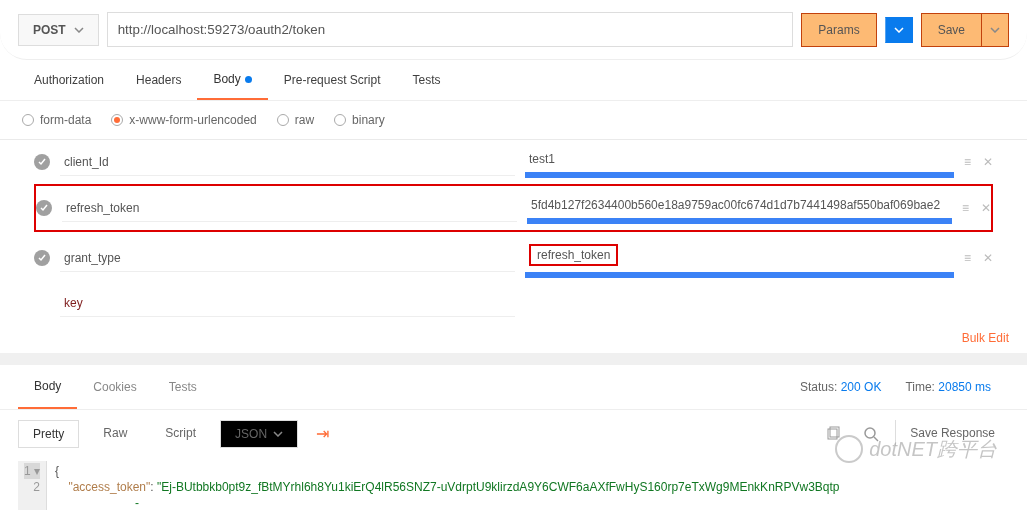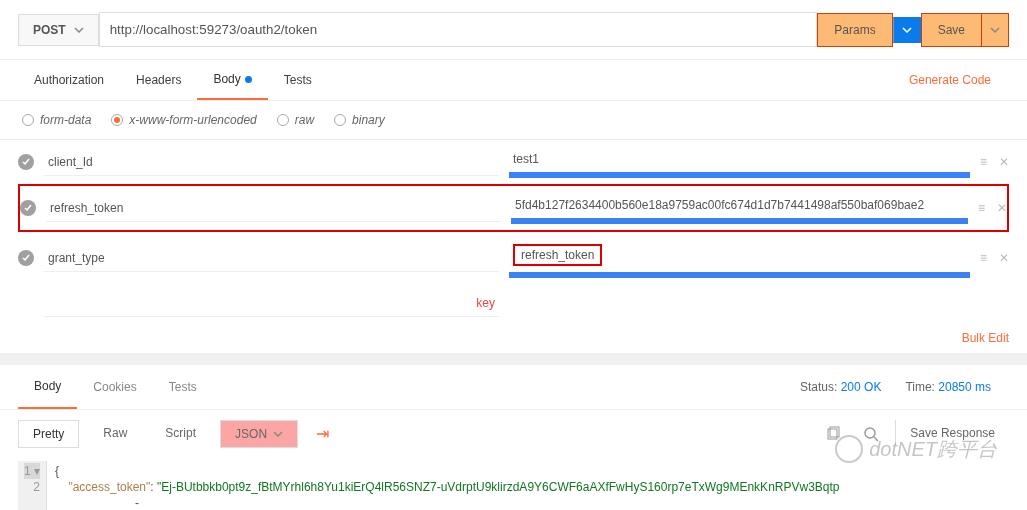--- a/index.html
+++ b/index.html
@@ -1,63 +1,63 @@
 <!DOCTYPE html>
 <html><head>
 <meta charset="utf-8">
 <style>
 * { margin: 0; padding: 0; box-sizing: border-box; font-family: Arial, sans-serif; }
 body { background: #fff; font-size: 12px; color: #666; width: 1027px; }
 
-.top-bar { display: flex; padding: 12px 18px; align-items: center; border-bottom: 1px solid #eee; }
+.top-bar { display: flex; padding: 12px 18px; gap: 8px; align-items: center; border-bottom: 1px solid #eee; border-radius: 27px; }
 .method-select { display: flex; align-items: center; border: 1px solid #ddd; padding: 8px 14px; background: #f8f8f8; color: #555; font-weight: bold; cursor: pointer; }
 .method-select svg { margin-left: 8px; }
 .url-input { flex: 1; border: 1px solid #ddd; padding: 9px 10px; color: #555; }
 .btn { border: 1px solid #c2410c; padding: 9px 16px; background: #fdba74; color: #555; cursor: pointer; display: flex; align-items: center; }
 .btn-send { background: #097bed; color: #fff; border: 1px solid #097bed; font-weight: bold; }
 .btn-send-drop { background: #097bed; color: #fff; border: 1px solid #097bed; border-left: 1px solid rgba(255,255,255,0.3); padding: 9px 8px; }
 .btn-save-drop { padding: 9px 8px; border-left: none; }
 
 .tabs { display: flex; padding: 0 18px; border-bottom: 1px solid #eee; align-items: center; }
 .tab { padding: 12px 16px; color: #404040; cursor: pointer; }
 .tab.active { color: #333; border-bottom: 2px solid #ff6c37; font-weight: 500; }
 .dot { width: 7px; height: 7px; background: #097bed; border-radius: 50%; display: inline-block; margin-left: 4px; vertical-align: middle; }
 .spacer { flex: 1; }
 .gen-code { color: #ff6c37; padding: 12px 18px; cursor: pointer; }
 
-.body-types { display: flex; padding: 12px 22px; gap: 20px; border-bottom: 1px solid #eaeaea; align-items: center; font-style: italic; }
+.body-types { display: flex; padding: 12px 22px; gap: 20px; border-bottom: 1px solid #eaeaea; align-items: center; }
 .radio-item { display: flex; align-items: center; gap: 6px; color: #666; cursor: pointer; }
 .radio { width: 12px; height: 12px; border: 1px solid #aaa; border-radius: 50%; display: inline-flex; align-items: center; justify-content: center; }
 .radio.on::after { content: ''; width: 6px; height: 6px; background: #ff6c37; border-radius: 50%; }
 
-.params-table { padding: 0 18px; }
+.params-table { padding: 0 34px; }
 .param-row { display: flex; align-items: center; padding: 6px 0; gap: 10px; }
 .check { width: 16px; height: 16px; background: #a0a0a0; border-radius: 50%; display: flex; align-items: center; justify-content: center; flex-shrink: 0; }
 .check svg { width: 10px; height: 10px; }
 .check.empty { background: #ccc; visibility: hidden; }
 .param-key { flex: 0 0 455px; padding: 6px 4px; border-bottom: 1px solid #eee; color: #555; }
 .param-val { flex: 1; padding: 6px 4px; border-bottom: 6px solid #3b82f6; color: #555; }
-.placeholder { color: #ef4444; text-align: right; }
+.placeholder { color: #7f1d1d; }
 .row-actions { display: flex; gap: 12px; color: #bbb; }
 .row-actions span { cursor: pointer; }
 .highlight-row { border: 2px solid #d00; }
 .highlight-cell { border: 2px solid #d00; display: inline-block; padding: 2px 6px; }
 .bulk-edit { color: #ff6c37; text-align: right; padding: 8px 18px; cursor: pointer; float: right; }
 
 .gap { height: 12px; background: #f0f0f0; margin-top: 10px; clear: both; }
 
 .resp-tabs { display: flex; padding: 0 18px; border-bottom: 1px solid #eee; align-items: center; }
 .resp-tab { padding: 14px 16px; color: #888; cursor: pointer; }
 .resp-tab.active { color: #333; border-bottom: 2px solid #ff6c37; }
 .resp-tab .count { color: #097bed; }
 .status-info { display: flex; gap: 24px; padding: 14px 18px; align-items: flex-end; }
 .status-info .val { color: #097bed; }
 
 .resp-toolbar { display: flex; padding: 10px 18px; gap: 10px; align-items: flex-start; }
-.resp-btn { padding: 6px 14px; border: 1px solid #ddd; background: #fca5a5; color: #666; cursor: pointer; display: flex; align-items: center; gap: 6px; }
+.resp-btn { padding: 6px 14px; border: 1px solid #ddd; background: #000000; color: #666; cursor: pointer; display: flex; align-items: center; gap: 6px; }
 .resp-btn.active { background: #fff; color: #333; }
 .resp-btn.plain { border: none; background: none; }
 .wrap-icon { color: #ff6c37; font-size: 16px; padding: 4px 8px; }
 .tool-icon { padding: 6px; color: #999; cursor: pointer; }
 
 .code-area { display: flex; padding: 0 18px 10px; font-family: Consolas, monospace; font-size: 12px; }
 .gutter { background: #f0f0f0; color: #999; text-align: right; padding: 2px 6px; border-right: 1px solid #ddd; }
 .gutter div { line-height: 16px; }
 .gutter .g1 { background: #d8d8d8; }
 .code-lines { flex: 1; padding: 2px 8px; line-height: 16px; overflow: hidden; }
@@ -95,23 +95,23 @@
           <path d="M1 1l4 4 4-4" stroke="#888" fill="none" stroke-width="1.5"></path>
         </svg>
     </div>
   </div>
 </div>
 
 <div class="tabs">
   <div class="tab">Authorization</div>
   <div class="tab">Headers</div>
   <div class="tab active"><span>Body</span><span class="dot"></span></div>
+  <div class="tab">Pre-request Script</div>
   <div class="tab">Tests</div>
   <div class="spacer"></div>
-  <div class="gen-code">Generate Code</div>
 </div>
 
 <div class="body-types">
   <div class="radio-item">
       <span class="radio"></span>
       <span>form-data</span>
     </div>
   <div class="radio-item">
       <span class="radio on"></span>
       <span>x-www-form-urlencoded</span>

